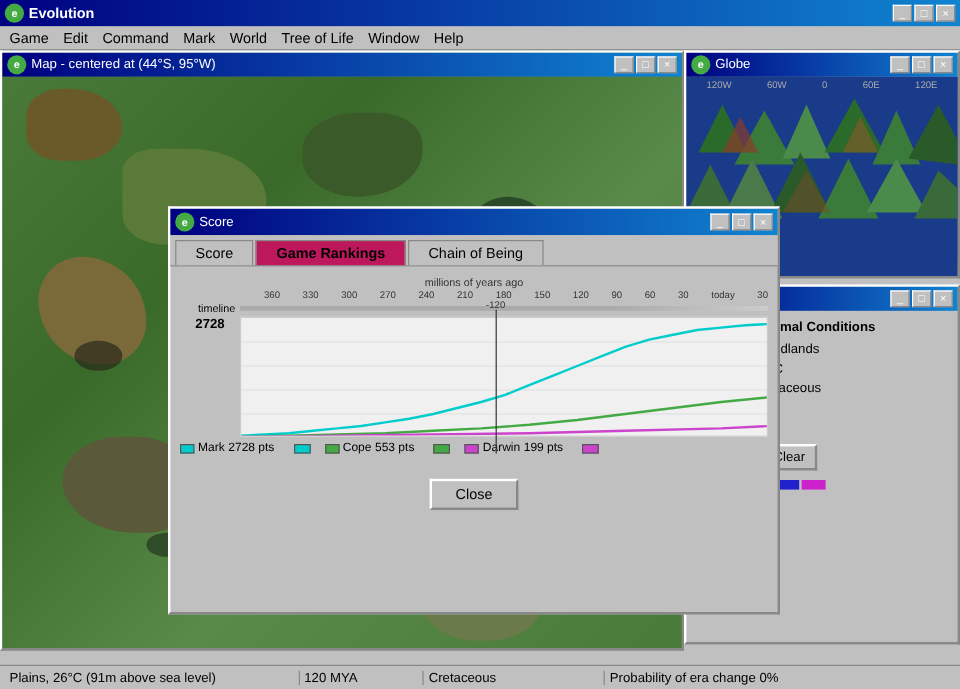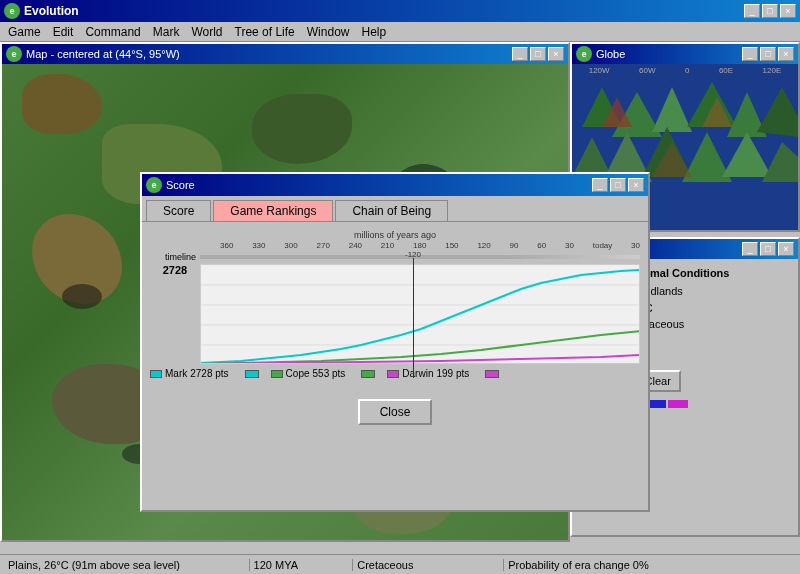--- a/index.html
+++ b/index.html
@@ -227,22 +227,22 @@
     .score-tab {
       padding: 3px 16px;
       font-size: 12px;
       border: 1px solid #888;
       border-bottom: none;
       background: #c0c0c0;
       cursor: pointer;
       margin-right: 2px;
     }
     .score-tab.active {
-      background: #fca5a5;
-      font-weight: normal;
+      background: #be185d;
+      font-weight: bold;
     }
     .score-body {
       padding: 8px;
       position: relative;
       height: calc(100% - 70px);
     }
     .chart-label-millions {
       font-size: 9px;
       text-align: center;
       margin-bottom: 1px;

